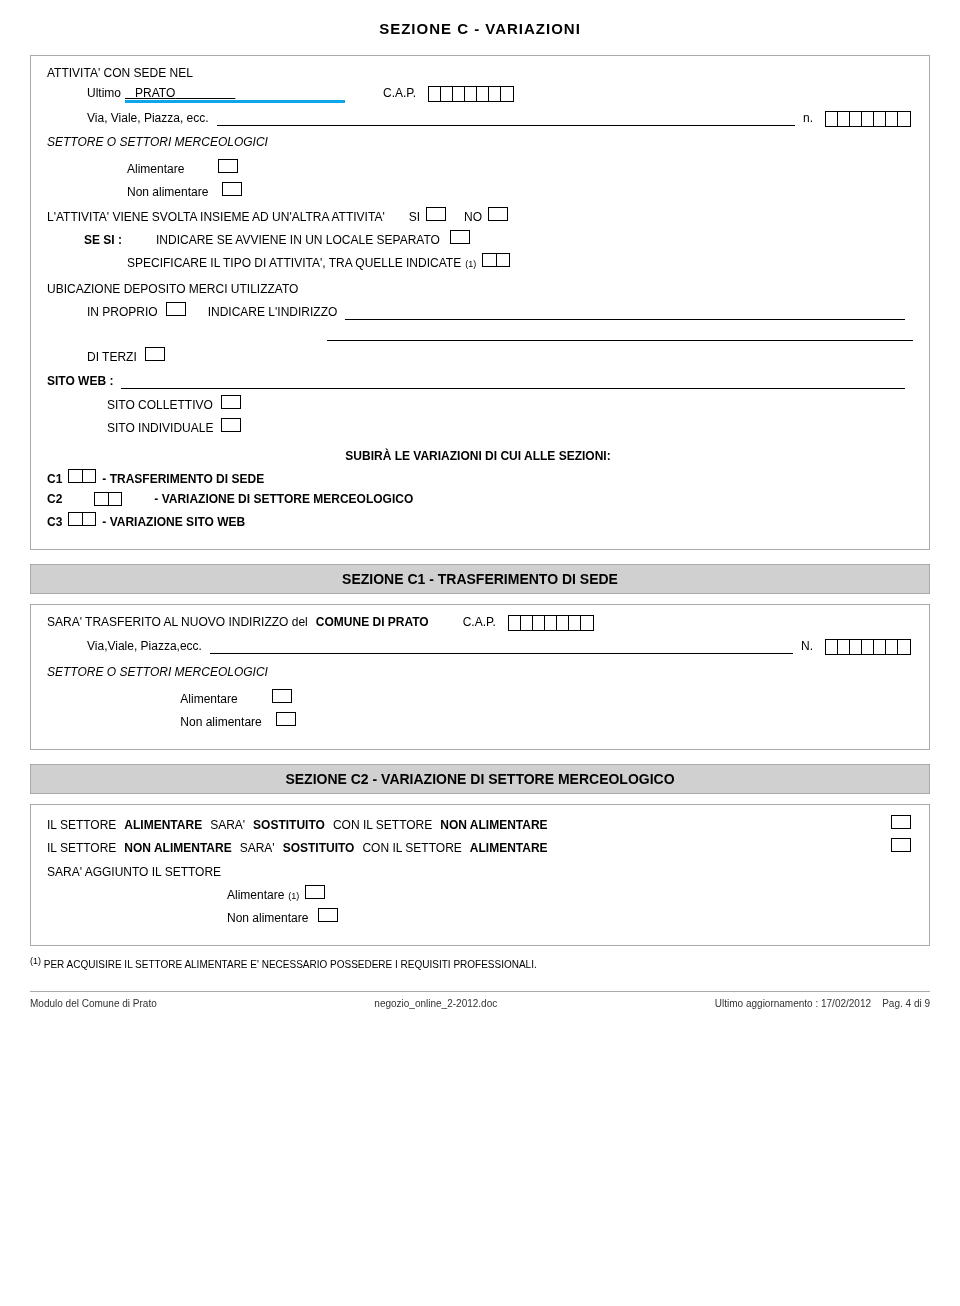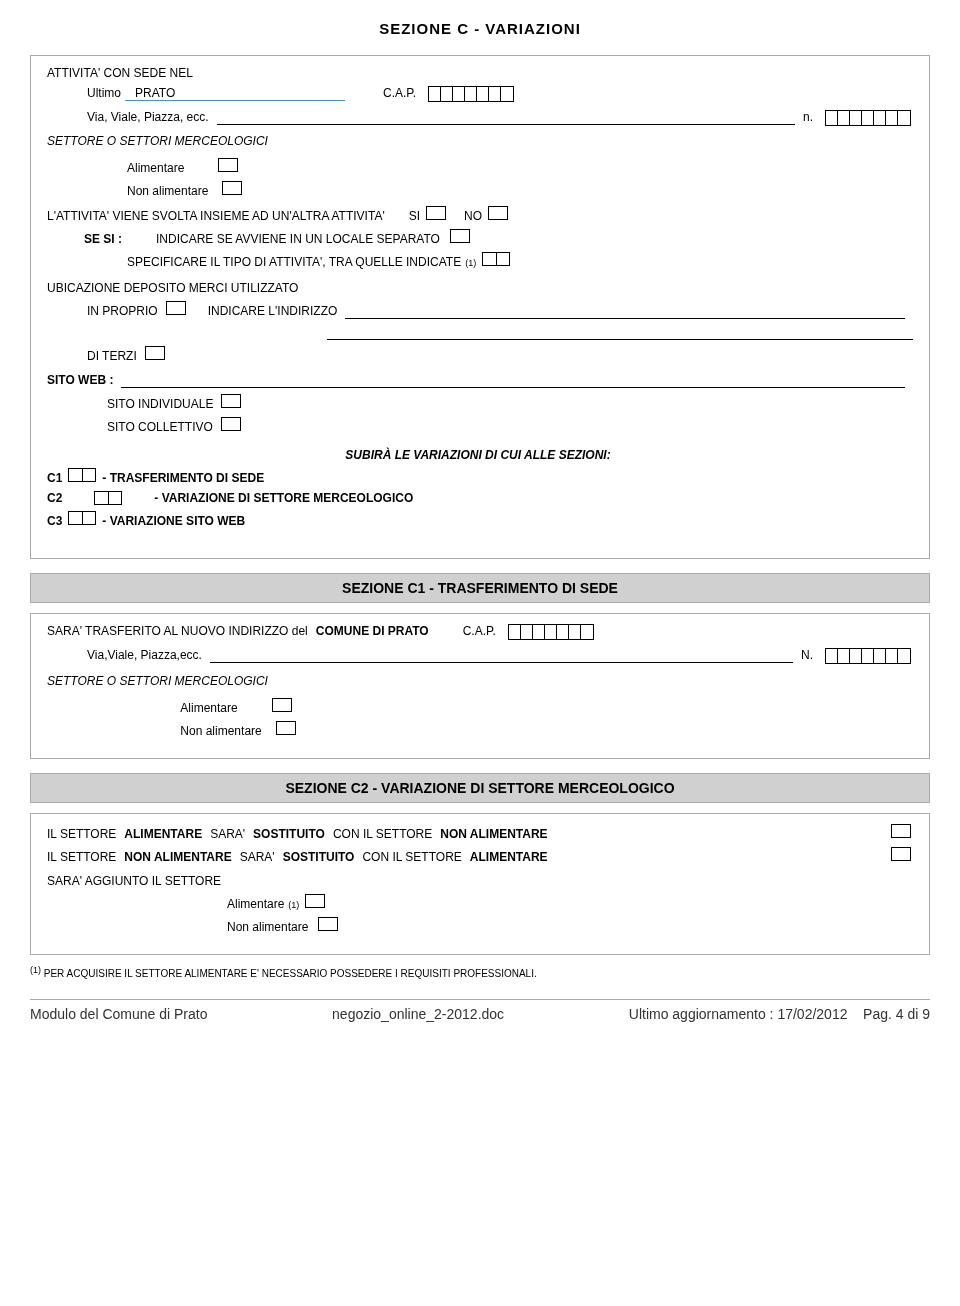--- a/index.html
+++ b/index.html
@@ -23,38 +23,39 @@
       background: #d0d0d0;
       text-align: center;
       font-size: 14px;
       font-weight: bold;
       padding: 6px 0;
       margin: 14px 0 10px 0;
       border: 1px solid #aaa;
     }
     .form-block {
       border: 1px solid #aaa;
-      padding: 10px 16px 24px 16px;
+      padding: 10px 16px 14px 16px;
       margin-bottom: 10px;
     }
     .row {
       display: flex;
       align-items: baseline;
       margin-bottom: 6px;
       flex-wrap: wrap;
     }
     .label {
       white-space: nowrap;
       margin-right: 4px;
     }
     .underline {
-      border-bottom: 1px solid #0ea5e9;
+      border-bottom: 3px solid #0ea5e9;
       display: inline-block;
       min-width: 80px;
       margin-right: 8px;
+      text-decoration: underline;
     }
     .underline-long {
       border-bottom: 1px solid #000;
       display: inline-block;
       flex: 1;
       min-width: 120px;
       margin-right: 8px;
       margin-left: 4px;
     }
     .checkbox-lg {
@@ -108,21 +109,21 @@
       padding: 10px 16px 14px 16px;
       margin-bottom: 10px;
     }
     .footer {
       display: flex;
       justify-content: space-between;
       align-items: center;
       border-top: 1px solid #aaa;
       margin-top: 20px;
       padding-top: 6px;
-      font-size: 14px;
+      font-size: 10px;
       color: #333;
     }
     .footnote {
       font-size: 10px;
       margin-top: 8px;
     }
     .full-width-underline {
       border-bottom: 1px solid #000;
       display: block;
       width: 100%;
@@ -230,30 +231,30 @@
     <span class="label">DI TERZI</span>
     <span class="checkbox-lg" style="margin-left:4px;"></span>
   </div>
 
   <div class="row" style="margin-top:10px; align-items:baseline;">
     <span class="label bold">SITO WEB :</span>
     <span class="underline-long" style="min-width:280px;">&nbsp;</span>
   </div>
 
   <div class="row" style="margin-left:60px;">
+    <span class="label">SITO COLLETTIVO</span>
+    <span class="checkbox-lg" style="margin-left:4px;"></span>
+  </div>
+
+  <div class="row" style="margin-left:60px;">
     <span class="label">SITO INDIVIDUALE</span>
     <span class="checkbox-lg" style="margin-left:4px;"></span>
   </div>
 
-  <div class="row" style="margin-left:60px;">
-    <span class="label">SITO COLLETTIVO</span>
-    <span class="checkbox-lg" style="margin-left:4px;"></span>
-  </div>
-
-  <div class="row" style="margin-top:14px; justify-content:center;font-style:italic;">
+  <div class="row" style="margin-top:14px; justify-content:center;">
     <span class="label bold">SUBIRÀ LE VARIAZIONI DI CUI ALLE SEZIONI:</span>
   </div>
 
   <div class="row" style="align-items:baseline; margin-top:4px;">
     <span class="label bold">C1</span>
     <span class="checkbox-double" style="margin-left:2px;"></span>
     <span class="label bold" style="margin-left:4px;">- TRASFERIMENTO DI SEDE</span>
   </div>
 
   <div class="row" style="align-items:flex-end;gap:26px;">

